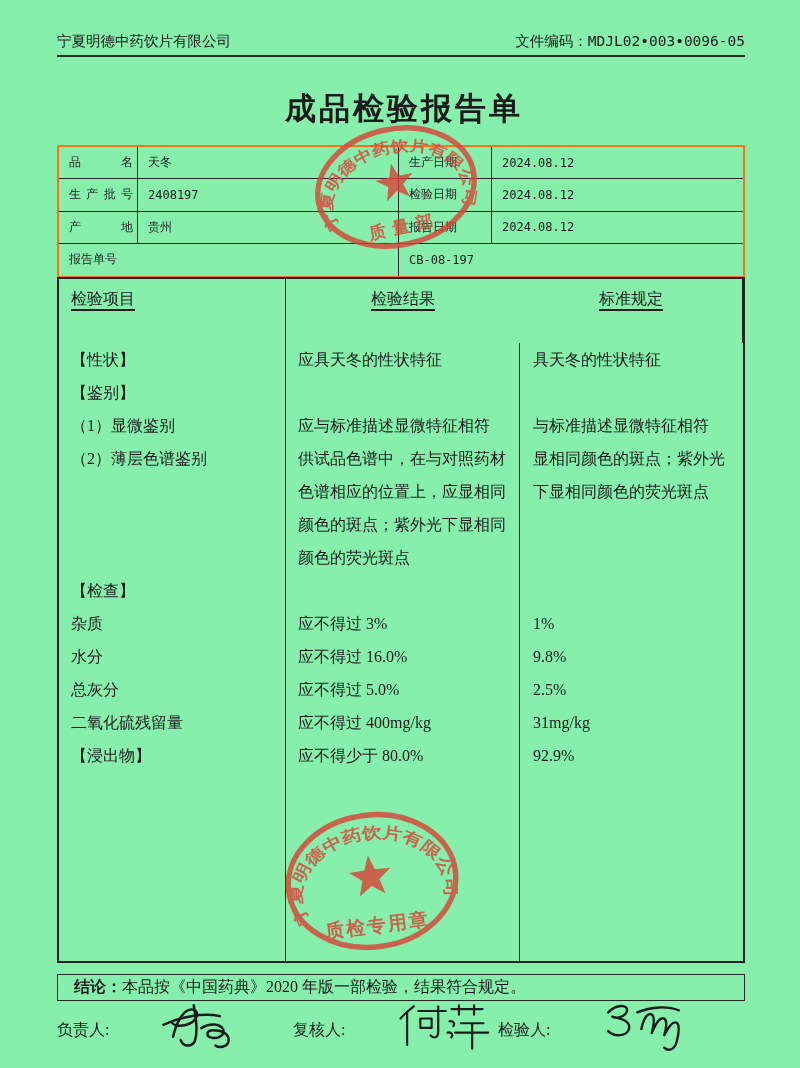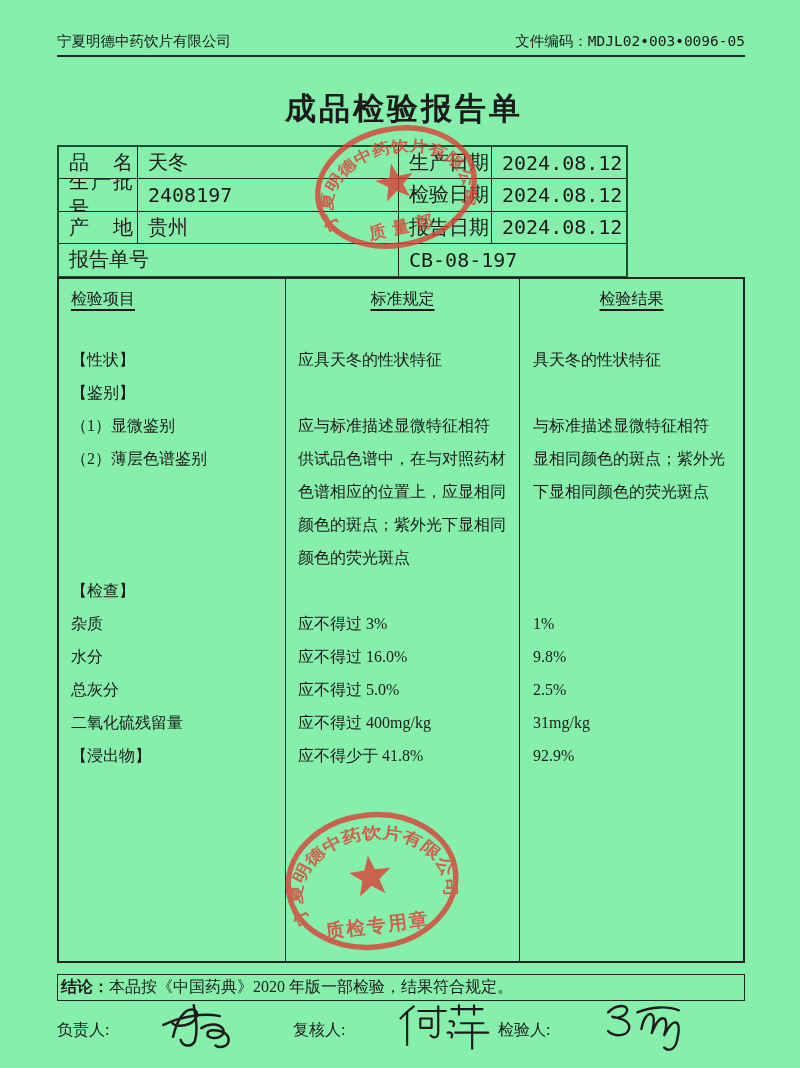--- a/index.html
+++ b/index.html
@@ -13,24 +13,24 @@
   .hdr{position:absolute;left:57px;width:688px;top:32px;display:flex;
        justify-content:space-between;align-items:flex-end;font-size:14.5px;}
   .hdr-rule{position:absolute;left:57px;width:688px;top:55px;border-top:2.5px solid #2a2a2a;}
 
   
   .title{position:absolute;left:0;width:800px;top:84px;margin:4px;text-align:center;
          font-size:31px;font-weight:bold;letter-spacing:3px;}
 
   
   .info-table{
-    position:absolute;left:57px;top:145px;width:571px;height:133px;
-    box-sizing:border-box;border:2px solid #14532d;
+    position:absolute;left:57px;top:145px;width:688px;height:133px;
+    box-sizing:border-box;border:2px solid #f97316;
     display:grid;grid-template-columns:79px 261px 93px 1fr;
-    grid-template-rows:repeat(3,1fr) 1fr;font-size:20px;
+    grid-template-rows:repeat(3,1fr) 1fr;font-size:12px;
   }
   .ic{box-sizing:border-box;display:flex;align-items:center;overflow:hidden;
       padding-left:10px;border-right:1.5px solid #242424;border-bottom:1.5px solid #242424;}
   .ic.last-col{border-right:none;}
   .ic.last-row{border-bottom:none;}
   .ic.span2{grid-column:span 2;}
   .jlabel{display:inline-block;width:64px;text-align:justify;text-align-last:justify;}
 
   
   .main-table{
@@ -44,21 +44,21 @@
       border-right:1.5px solid #242424;}
   .mc.c3{border-right:none;padding-left:13px;}
   .mc.head{padding-top:6px;line-height:28px;}
   .mc.head.center{text-align:center;padding-left:0;padding-right:0;}
   .uh{text-decoration:underline;text-underline-offset:5px;text-decoration-thickness:1.5px;}
 
   
   .conclusion{
     position:absolute;left:57px;top:974px;width:688px;height:27px;
     box-sizing:border-box;border:1.5px solid #242424;
-    display:flex;align-items:center;padding-left:3px;font-size:16px;
+    display:flex;align-items:center;padding-left:16px;font-size:16px;
   }
   .conclusion .lbl{font-weight:bold;}
 
   
   .sig-row{position:absolute;left:57px;top:1002px;width:688px;height:60px;}
   .sig-group{position:absolute;top:0;display:flex;align-items:flex-start;gap:40px;}
   .sig-group .sig-label{font-size:16px;padding-top:18px;white-space:nowrap;}
   .sig-group svg{margin-left:8px;}
   .sig-stroke{fill:none;stroke:#1c1c1c;stroke-width:2.3;stroke-linecap:round;stroke-linejoin:round;}
 
@@ -105,22 +105,22 @@
     <div class="ic">贵州</div>
     <div class="ic">报告日期</div>
     <div class="ic last-col mono">2024.08.12</div>
 
     <div class="ic span2 last-row">报告单号</div>
     <div class="ic span2 last-col last-row mono">CB-08-197</div>
   </div>
 
   <div class="main-table">
     <div class="mc head"><span class="uh">检验项目</span></div>
+    <div class="mc c3 head center"><span class="uh">检验结果</span></div>
     <div class="mc head center"><span class="uh">标准规定</span></div>
-    <div class="mc c3 head center"><span class="uh">检验结果</span></div>
 
     <div class="mc">【性状】</div>
     <div class="mc">应具天冬的性状特征</div>
     <div class="mc c3">具天冬的性状特征</div>
 
     <div class="mc">【鉴别】</div>
     <div class="mc"></div>
     <div class="mc c3"></div>
 
     <div class="mc">（1）显微鉴别</div>
@@ -145,21 +145,21 @@
 
     <div class="mc">总灰分</div>
     <div class="mc">应不得过 5.0%</div>
     <div class="mc c3">2.5%</div>
 
     <div class="mc">二氧化硫残留量</div>
     <div class="mc">应不得过 400mg/kg</div>
     <div class="mc c3">31mg/kg</div>
 
     <div class="mc">【浸出物】</div>
-    <div class="mc">应不得少于 41.8%</div>
+    <div class="mc">应不得少于 80.0%</div>
     <div class="mc c3">92.9%</div>
 
     <div class="mc"></div>
     <div class="mc"></div>
     <div class="mc c3"></div>
   </div>
 
   <div class="conclusion">
     <span class="lbl">结论：</span>
     <span>本品按《中国药典》2020 年版一部检验，结果符合规定。</span>

